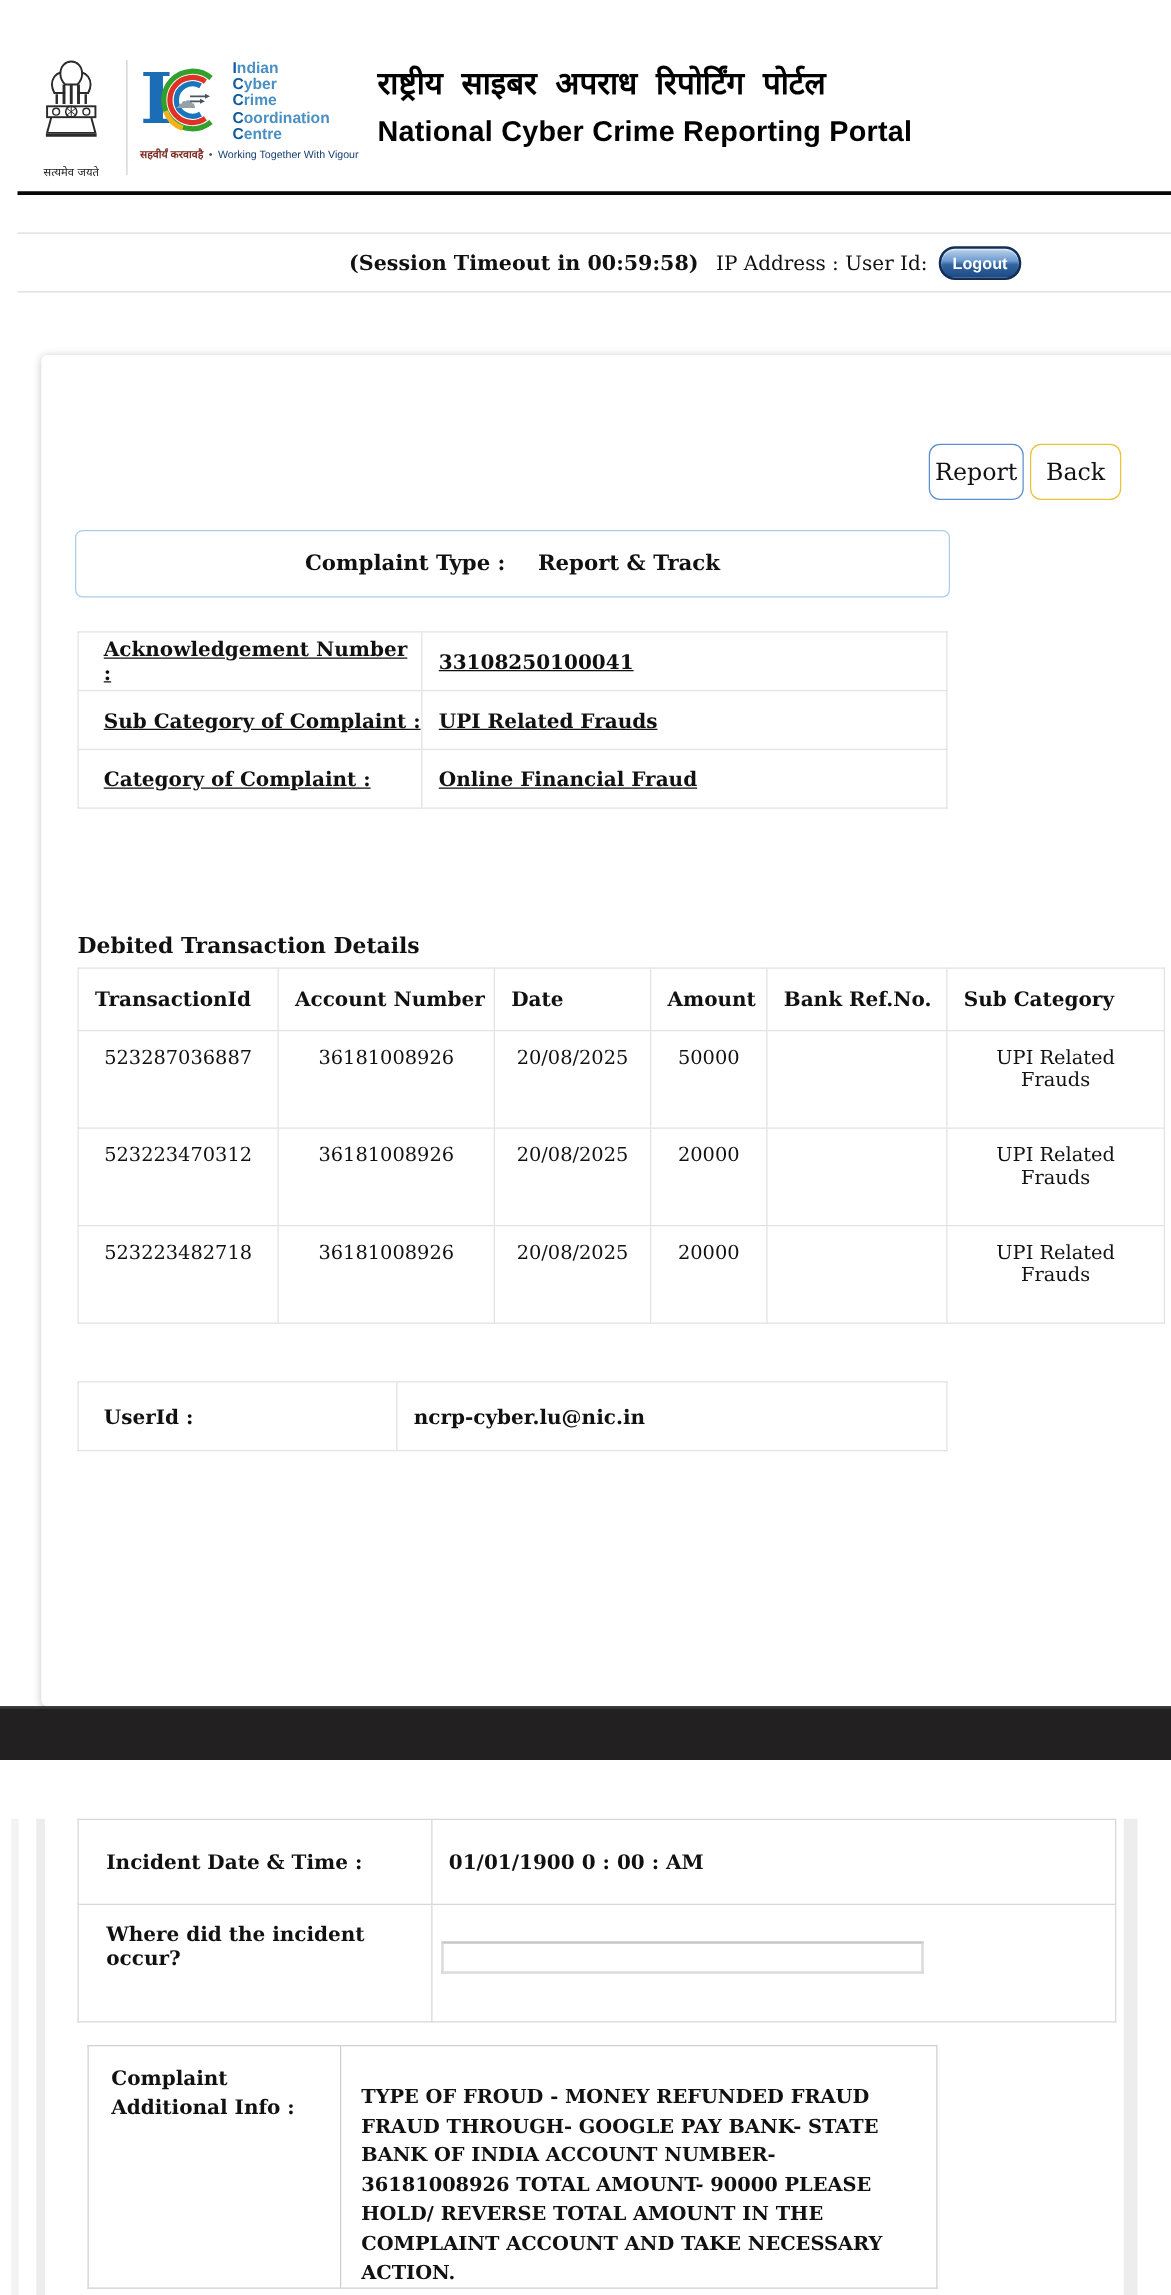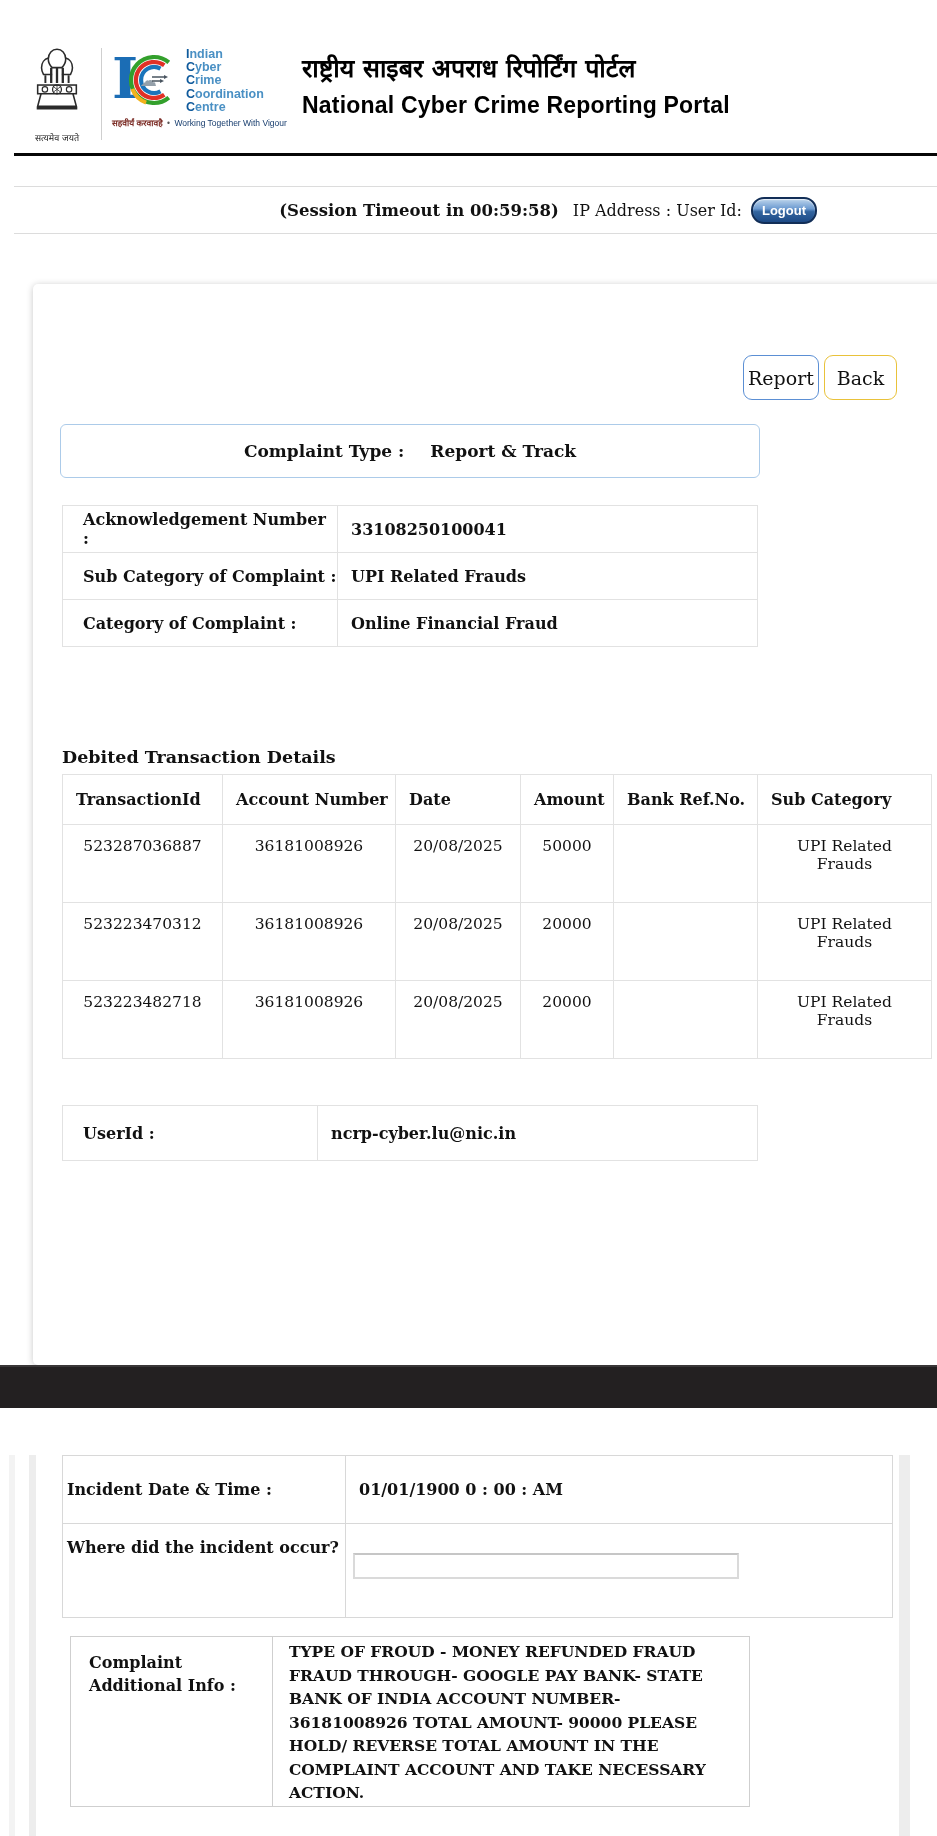--- a/index.html
+++ b/index.html
@@ -16,21 +16,21 @@
   .i4c-text { margin-left: 4px; padding-top: 2px; }
   .i4c-line { font-family: "Liberation Sans", sans-serif; font-size: 12.5px; line-height: 13.2px;
     color: #4a90c4; font-weight: 600; }
   .i4c-line::first-letter { color: #0f5a9c; font-weight: 800; }
   .i4c-tagline { margin-top: 3px; font-size: 8.5px; white-space: nowrap;
     font-family: "Liberation Sans", sans-serif; }
   .tagline-hi { color: #7a2a23; font-weight: 700; }
   .tagline-sep { color: #555; margin: 0 2px; }
   .tagline-en { color: #173d6e; font-weight: 400; }
   .titles { margin-left: 18px; padding-top: 8px; }
-  .title-hi { font-size: 25px; font-weight: 700; color: #000; line-height: 30px; }
+  .title-hi { font-size: 25px; font-weight: 700; color: #000; line-height: 30px; font-family: Liberation Mono, monospace; }
   .title-en { font-family: "Liberation Sans", sans-serif; font-size: 23px; font-weight: 700;
     color: #000; margin-top: 8px; letter-spacing: 0.2px; }
 
   .black-rule { height: 3px; background: #060606; margin-left: 14px; }
   .hairline { height: 1px; background: #dcdcdc; margin-left: 14px; }
   .hairline.first { margin-top: 30px; }
 
   
   .session-bar { height: 46px; display: flex; align-items: center; justify-content: flex-end;
     padding-right: 120px; }
@@ -53,21 +53,21 @@
 
   .ctype-box { margin: 24px 0 0 27px; width: 700px; height: 54px; border: 1px solid #accbe9;
     border-radius: 6px; display: flex; align-items: center; justify-content: center; }
   .ctype-label { font-weight: 700; font-size: 17px; }
   .ctype-value { font-weight: 700; font-size: 17px; margin-left: 26px; }
 
   table { border-collapse: collapse; }
   .tbl td { border: 1px solid #e2e2e2; font-size: 16px; }
 
   .summary-tbl { margin: 27px 0 0 29px; width: 696px; }
-  .summary-tbl td { height: 47px; font-weight: 700; }
+  .summary-tbl td { height: 47px; font-weight: 700; text-decoration: underline; }
   .summary-tbl td.lbl { width: 275px; padding-left: 20px; }
   .summary-tbl td.val { padding-left: 13px; }
 
   .tx-heading { margin: 100px 0 0 29px; font-weight: 700; font-size: 17.5px; }
 
   .tx-tbl { margin: 7px 18px 0 29px; width: 869px; table-layout: fixed; }
   .tx-tbl th { border: 1px solid #e2e2e2; height: 50px; font-weight: 700; font-size: 16px;
     text-align: left; padding-left: 13px; }
   .tx-tbl td { height: 78px; vertical-align: top; padding: 12px 13px 0 13px; font-size: 15.5px; text-align: center; }
 
@@ -86,33 +86,33 @@
 
   
   .page2 { position: relative; height: 428px; background: #fff; }
   .edge-strip { position: absolute; top: 0; bottom: 0; background: #efefef; }
   .edge-left-1 { left: 9px;  width: 6px;  background: #f3f3f3; }
   .edge-left-2 { left: 29px; width: 7px;  background: #ededed; }
   .edge-right  { left: 899px; width: 11px; background: #ededed; }
 
   .incident-tbl { margin: 47px 0 0 62px; width: 831px; table-layout: fixed; }
   .incident-tbl td { border: 1px solid #d8d8d8; font-size: 16px; font-weight: 700; }
-  .incident-tbl td.lbl { width: 283px; padding-left: 4px; }
+  .incident-tbl td.lbl { width: 283px; padding-left: 22px; }
   .incident-tbl tr.r1 td { height: 68px; }
   .incident-tbl tr.r2 td { height: 94px; vertical-align: top; }
   .incident-tbl tr.r2 td.lbl { padding-top: 14px; }
   .where-input { display: block; margin: 29px 0 0 7px; width: 386px; height: 26px;
     border: 2px solid #dadada; border-top-color: #c6c6c6; background: #fff;
     font: 14px "DejaVu Serif", serif; padding: 0 6px; }
 
   .addinfo-tbl { margin: 18px 0 0 70px; width: 680px; }
   .addinfo-tbl td { border: 1px solid #cfcfcf; vertical-align: top; }
   .addinfo-tbl td.lbl { width: 202px; padding: 14px 30px 0 18px; font-weight: 700;
     font-size: 16px; line-height: 23px; height: 170px; }
-  .addinfo-tbl td.val { padding: 3px 18px 0 16px; font-weight: 700; font-size: 15.5px;
+  .addinfo-tbl td.val { padding: 28px 18px 0 16px; font-weight: 700; font-size: 15.5px;
     line-height: 23.5px; }
 </style>
 </head>
 <body>
 
 <header class="top-header">
   <div class="emblem-wrap">
     <svg width="58" height="80" viewBox="0 0 60 82">
       <g fill="none" stroke="#2b2b2b" stroke-width="1.6">
         <path d="M30 3c-5 0-9 4-9 10 0 4 2 7 4 9h10c2-2 4-5 4-9 0-6-4-10-9-10z"></path>

